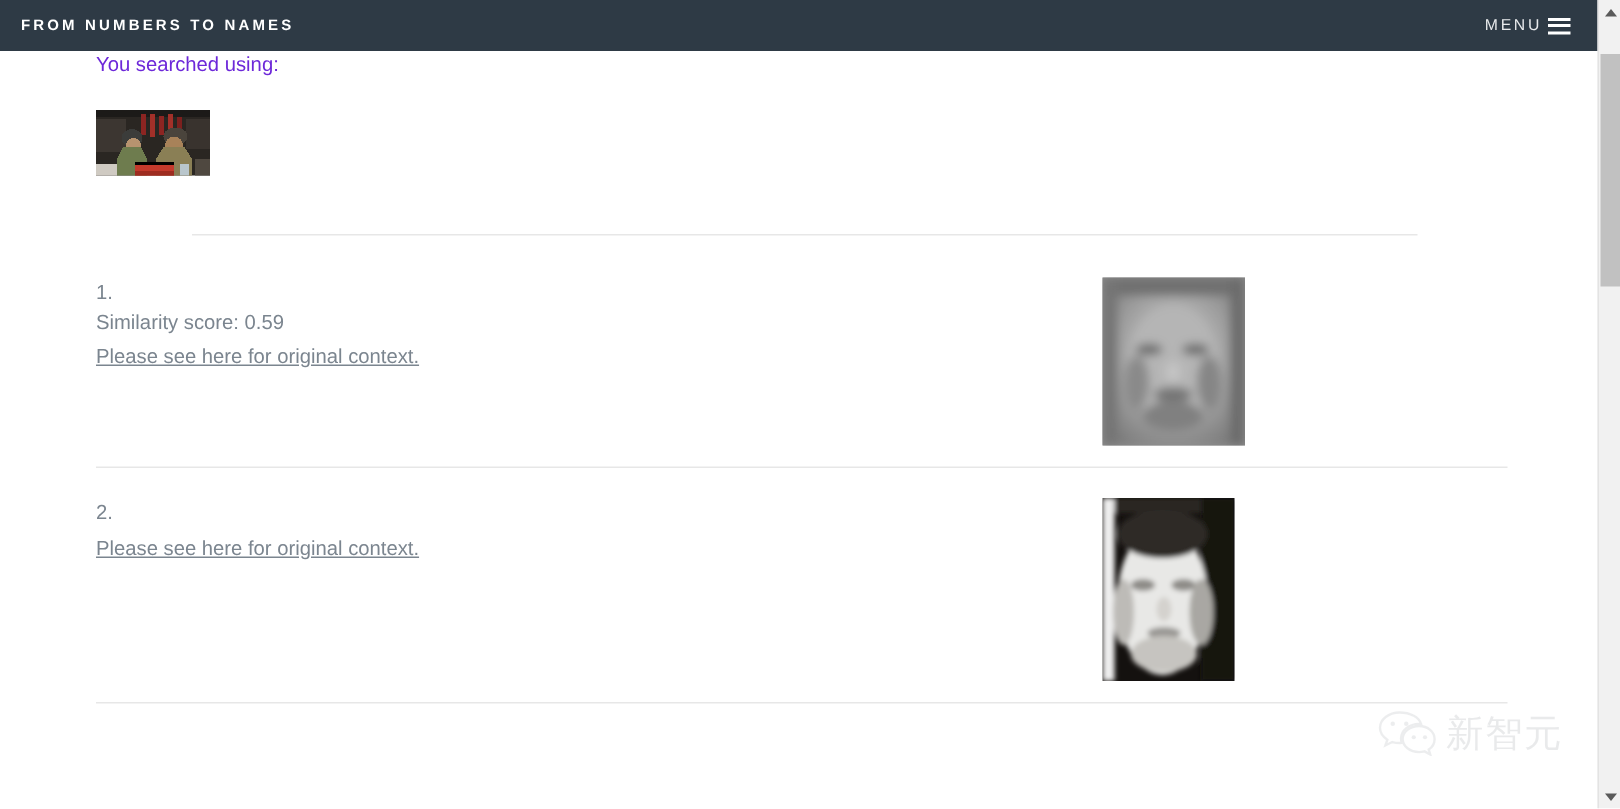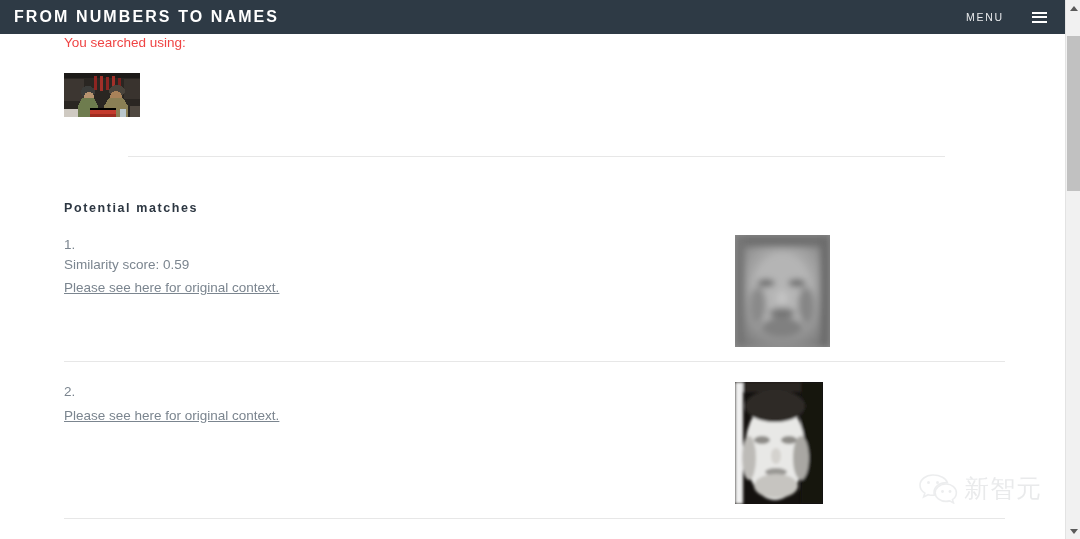--- a/index.html
+++ b/index.html
@@ -72,30 +72,30 @@
     background: #2e3a45;
     display: flex;
     align-items: center;
     justify-content: space-between;
     box-sizing: border-box;
     padding: 0 18px 0 14px;
     z-index: 5;
   }
   .site-title {
     color: #ffffff;
-    font-size: 16px;
+    font-size: 10px;
     font-weight: bold;
     letter-spacing: 2.1px;
     text-transform: uppercase;
     white-space: nowrap;
   }
   .menu-group {
     display: flex;
     align-items: center;
-    gap: 28px;
+    gap: 4px;
   }
   .menu-label {
     color: #e8eaec;
     font-size: 10.5px;
     letter-spacing: 1.8px;
     text-transform: uppercase;
   }
   .hamburger {
     display: flex;
     flex-direction: column;
@@ -122,21 +122,21 @@
   .inner {
     margin: 0 auto;
     width: 941px;
     padding-left: 64px;
     padding-right: 60px;
     box-sizing: border-box;
     width: 1065px;
   }
 
   .searched-label {
-    color: #ef4444;
+    color: #6d28d9;
     font-size: 13.5px;
     margin: 0;
     padding-top: 0px;
     line-height: 18px;
   }
 
   .thumb-wrap {
     margin-top: 21px;
   }
   .search-thumb {
@@ -274,21 +274,20 @@
           <rect x="26" y="35" width="26" height="2" fill="#d9headed"></rect>
           <rect x="26" y="41" width="26" height="3" fill="#9e2c20"></rect>
           <rect x="0" y="36" width="14" height="8" fill="#cfcac2"></rect>
           <rect x="56" y="36" width="6" height="8" fill="#b9c6cc"></rect>
           <rect x="66" y="33" width="10" height="11" fill="#4f4840"></rect>
         </svg>
       </div>
 
       <hr class="divider top-sep">
 
-      <div class="section-title">Potential matches</div>
 
       <ul class="match-list">
 
         <li class="match-row">
           <div class="match-text">
             <p class="match-index">1.</p>
             <p class="match-score">Similarity score: 0.59</p>
             <a class="match-link">Please see here for original context.</a>
           </div>
           <div class="match-thumb-cell">

